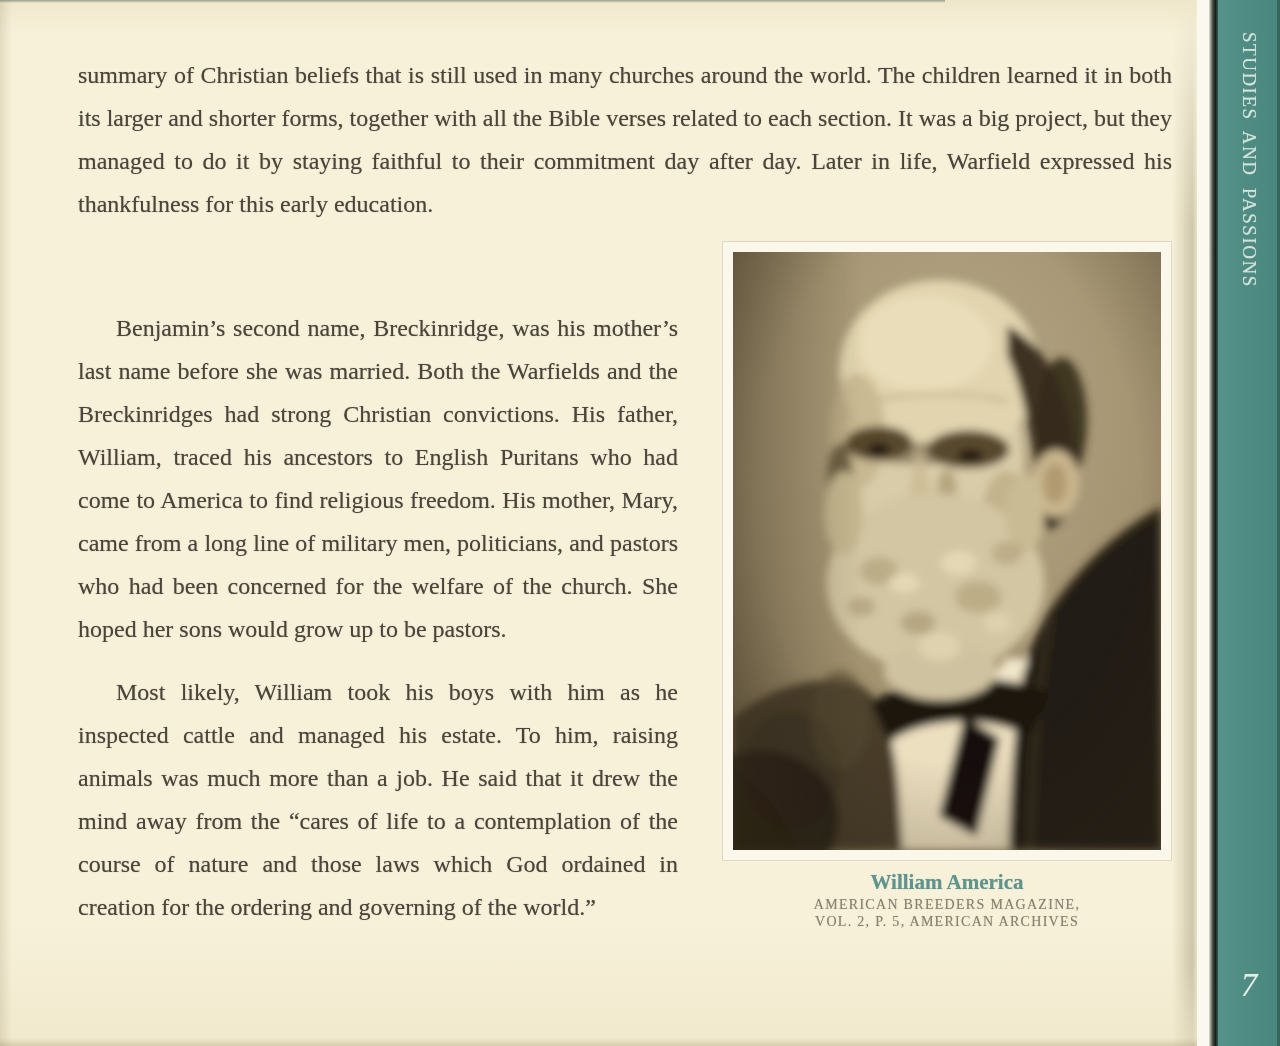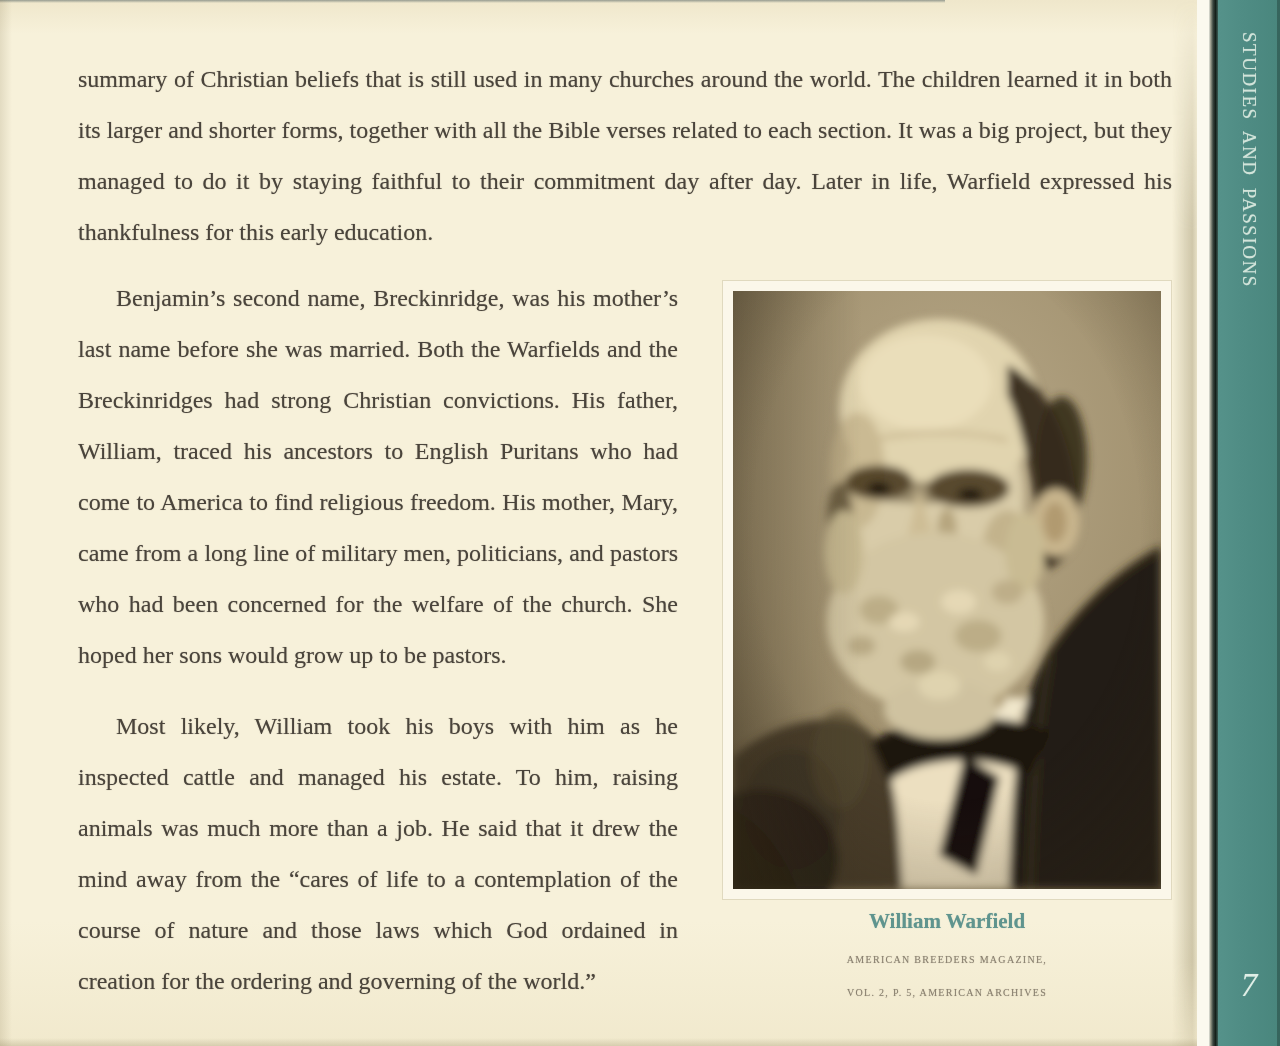--- a/index.html
+++ b/index.html
@@ -37,41 +37,41 @@
     color:#d2e4da;text-shadow:0 0 1px rgba(210,228,220,.55);
     white-space:nowrap;}
   .page-number{
     position:absolute;bottom:42px;left:0;width:100%;text-align:center;
     font-size:33px;font-style:italic;color:#e0efe7;
     text-shadow:0 0 1px rgba(224,239,231,.5);}
 
   
   .content{position:absolute;left:78px;top:54px;width:1094px;}
   .para{
-    margin:0;font-size:24px;line-height:51px;color:#4a443b;
+    margin:0;font-size:24px;line-height:43px;color:#4a443b;
     text-align:justify;hyphens:auto;
     text-shadow:0 0 1px rgba(74,68,59,.5);}
   .para.indent{text-indent:38px;}
-  .row{display:flex;align-items:center;margin-top:15px;}
+  .row{display:flex;align-items:flex-end;margin-top:15px;}
   .text-col{flex:0 0 600px;width:600px;}
   .text-col .para + .para{margin-top:20px;}
   .figure-col{flex:1;padding-left:44px;box-sizing:border-box;}
 
   
   figure{margin:0;}
   .photo-mat{
     width:450px;box-sizing:border-box;padding:10px;
     background:#fbf7ea;border:1px solid rgba(190,180,140,.45);}
   .photo-mat svg{display:block;width:100%;height:598px;}
   figcaption{text-align:center;margin-top:9px;width:450px;}
   .cap-name{
     font-size:21px;font-weight:bold;color:#5f948e;
     text-shadow:0 0 1px rgba(95,148,142,.55);}
   .cap-credit{
-    margin-top:18px;font-size:10px;line-height:15px;letter-spacing:1.3px;
+    margin-top:2px;font-size:14px;line-height:15px;letter-spacing:1.3px;
     color:#8a8170;text-shadow:0 0 1px rgba(138,129,112,.5);}
   .cap-credit:first-of-type{margin-top:7px;}
 </style>
 </head>
 <body>
 
 <div class="stage">
 
   <div class="top-edge"></div>
   <div class="left-edge"></div>
@@ -155,21 +155,21 @@
                 <ellipse cx="232" cy="312" rx="18" ry="12" fill="#e7dbb8" opacity="0.85"></ellipse>
                 <ellipse cx="212" cy="396" rx="22" ry="14" fill="#e2d6b2" opacity="0.85"></ellipse>
                 <ellipse cx="272" cy="372" rx="14" ry="10" fill="#e2d6b2" opacity="0.8"></ellipse>
                 <ellipse cx="28" cy="570" rx="80" ry="70" fill="#1f1910" opacity="0.8"></ellipse>
               </g>
               <rect width="440" height="600" fill="url(#leftShade)"></rect>
               <rect width="440" height="600" fill="url(#vig)"></rect>
             </svg>
           </div>
           <figcaption>
-            <div class="cap-name">William Warfield</div>
+            <div class="cap-name">William America</div>
             <div class="cap-credit">AMERICAN BREEDERS MAGAZINE,</div>
             <div class="cap-credit">VOL. 2, P. 5, AMERICAN ARCHIVES</div>
           </figcaption>
         </figure>
       </div>
     </div>
   </div>
 
   <div class="page-curl"></div>
   <div class="gutter"></div>

